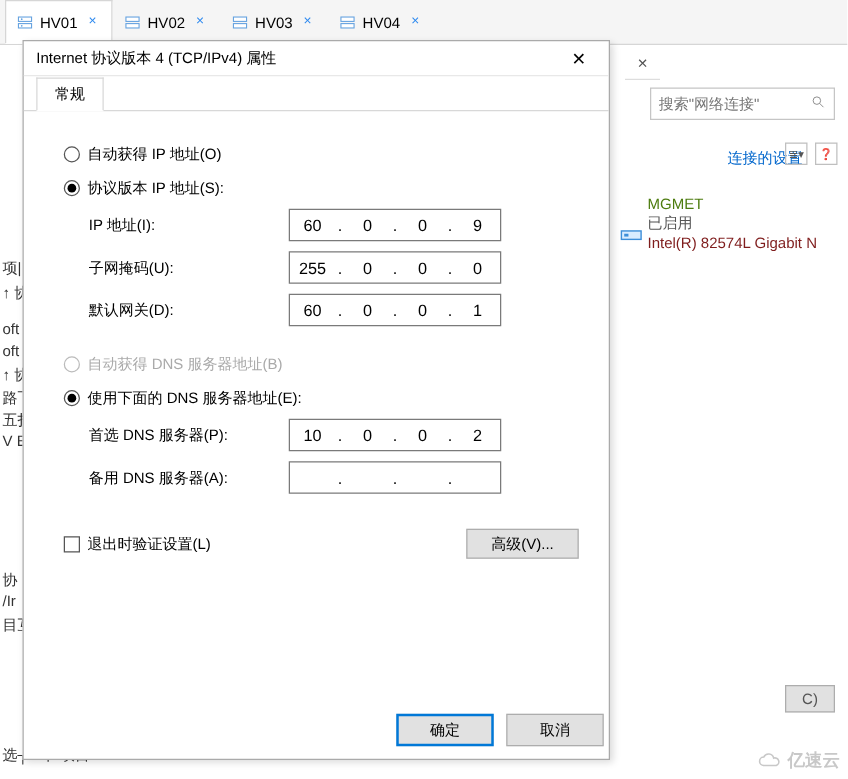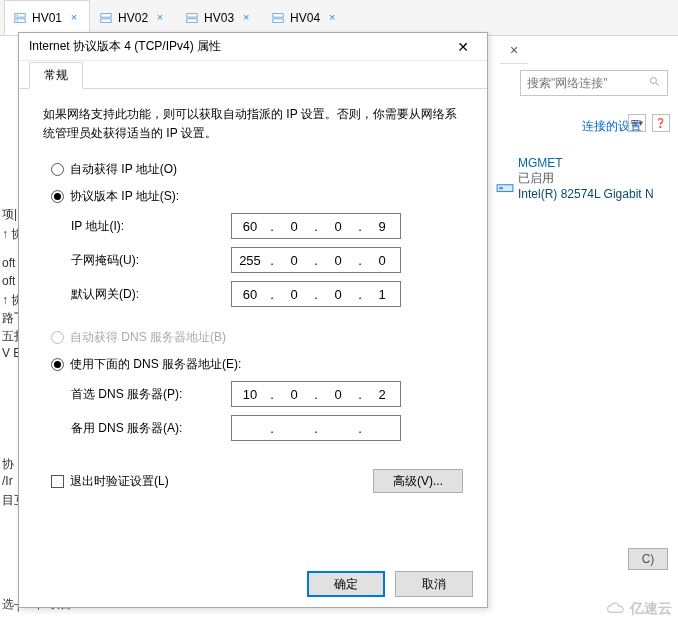--- a/index.html
+++ b/index.html
@@ -13,23 +13,23 @@
 .file-tab .tab-close { width: 14px; height: 14px; display: flex; align-items: center; justify-content: center; color: #2d89ef; font-size: 11px; line-height: 1; }
 
 
 .bg-right { position: absolute; right: 0; top: 26px; bottom: 0; width: 168px; }
 .search-box { position: absolute; top: 44px; right: 10px; width: 148px; height: 26px; border: 1px solid #c5c5c5; display: flex; align-items: center; padding: 0 6px; color: #777; }
 .search-box .mag { margin-left: auto; }
 .link-settings { position: absolute; top: 92px; right: 36px; color: #0066cc; }
 .view-icons { position: absolute; top: 88px; right: 8px; display: flex; gap: 6px; }
 .view-icons .ico { width: 18px; height: 18px; border: 1px solid #bfbfbf; display: flex; align-items: center; justify-content: center; font-size: 9px; color: #555; }
 .adapter { position: absolute; top: 130px; right: 10px; width: 150px; font-size: 12px; }
-.adapter .name { color: #0369a1; }
+.adapter .name { color: #4d7c0f; }
 .adapter .status { color: #555; }
-.adapter .hw { color: #0c4a6e; }
+.adapter .hw { color: #7f1d1d; }
 .adapter svg { position: absolute; left: -22px; top: 22px; width: 18px; height: 18px; }
 
 .left-strip { position: absolute; left: 0; top: 26px; bottom: 0; width: 16px; color: #333; font-size: 12px; }
 .left-strip div { position: absolute; left: 2px; white-space: nowrap; }
 .left-strip .l1 { top: 180px; }
 .left-strip .l2 { top: 200px; }
 .left-strip .l3 { top: 230px; }
 .left-strip .l4 { top: 248px; }
 .left-strip .l5 { top: 266px; }
 .left-strip .l6 { top: 284px; }
@@ -64,21 +64,21 @@
 .field-row { display: flex; align-items: center; margin: 8px 0; }
 .field-row .lbl { width: 160px; }
 .ip-input { display: flex; align-items: center; border: 1px solid #7a7a7a; background: #fff; height: 26px; font-family: "Consolas","Courier New",monospace; font-size: 13px; }
 .ip-input .oct { width: 36px; text-align: center; }
 .ip-input .dot { width: 8px; text-align: center; }
 
 .check-row { display: flex; align-items: center; margin: 28px 0 0 8px; }
 .chk { width: 13px; height: 13px; border: 1px solid #555; margin-right: 6px; }
 .adv-btn { margin-left: auto; width: 90px; height: 24px; border: 1px solid #adadad; background: #e1e1e1; display:flex; align-items:center; justify-content:center; }
 
-.dlg-footer { position: absolute; bottom: 10px; right: 14px; display: flex; gap: 10px; margin-top: 16px; }
+.dlg-footer { position: absolute; bottom: 10px; right: 4px; display: flex; gap: 10px; margin-top: 16px; }
 .dlg-footer .btn { width: 78px; height: 26px; border: 1px solid #adadad; background: #e1e1e1; display: flex; align-items: center; justify-content: center; font-size: 12px; }
 .dlg-footer .btn.default { border: 2px solid #0078d7; }
 
 .panel-close { position: absolute; left: 500px; top: 36px; width: 28px; height: 28px; display:flex; align-items:center; justify-content:center; color:#555; font-size:14px; border-bottom:1px solid #ddd;}
 
 .watermark { position:absolute; right:6px; bottom:4px; font-size:14px; color:#c8c8c8; font-weight:bold; display:flex; align-items:center; gap:4px;}
 .watermark svg { width:20px; height:20px; stroke:#c8c8c8; fill:none;}
 </style>
 </head>
 <body>
@@ -169,21 +169,20 @@
 
 <div class="dialog">
   <div class="titlebar">
     <span class="title">Internet 协议版本 4 (TCP/IPv4) 属性</span>
     <div class="winclose">✕</div>
   </div>
   <div class="tabhdr">
     <div class="tab">常规</div>
   </div>
   <div class="dlg-body">
-    <div class="intro">如果网络支持此功能，则可以获取自动指派的 IP 设置。否则，你需要从网络系统管理员处获得适当的 IP 设置。</div>
 
     <div class="radio-row">
       <span class="radio"></span>
       <span>自动获得 IP 地址(O)</span>
     </div>
     <div class="radio-row">
       <span class="radio checked"></span>
       <span>协议版本 IP 地址(S):</span>
     </div>
 

